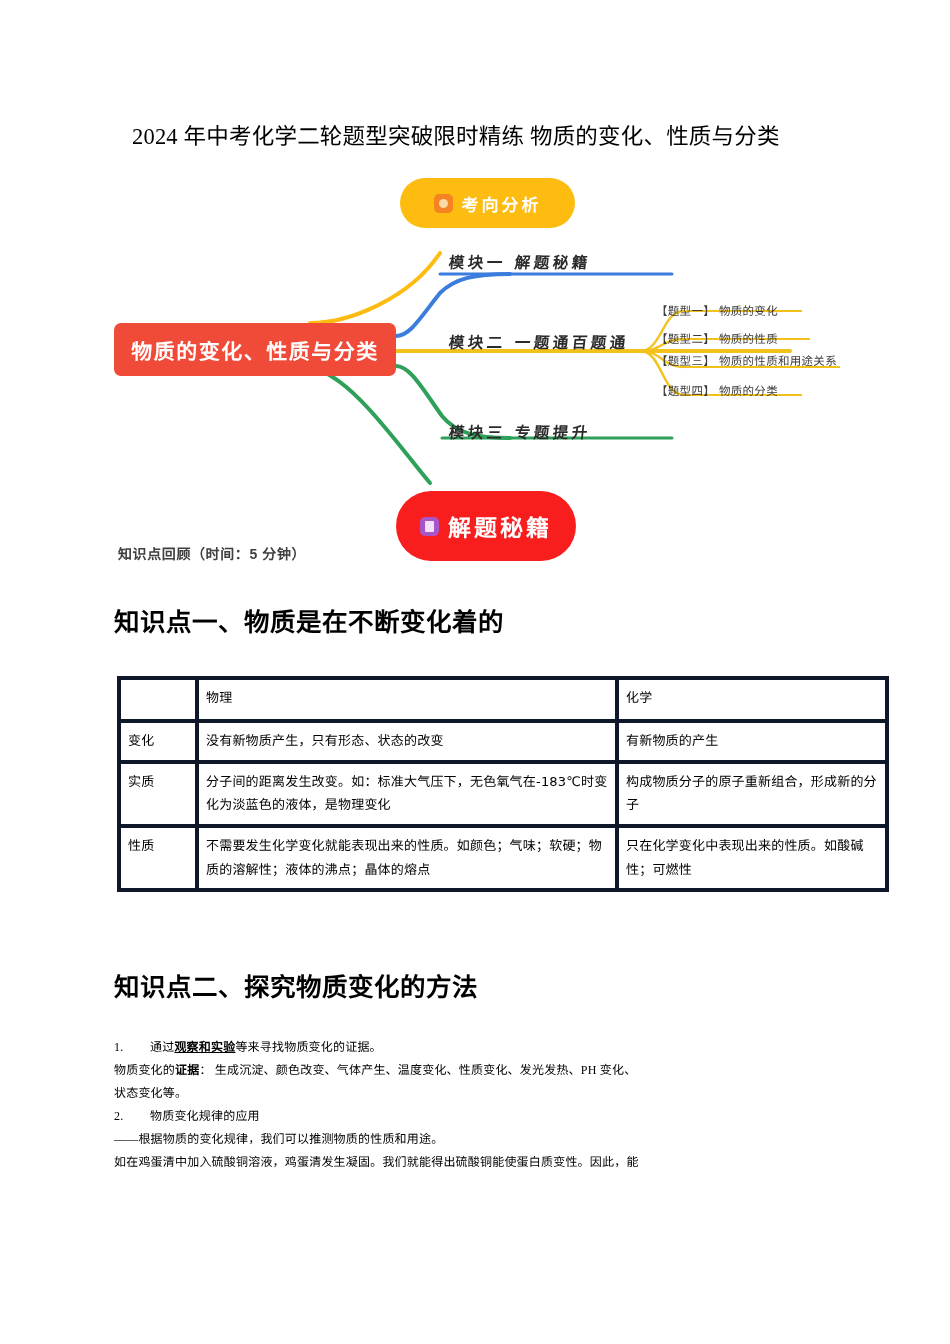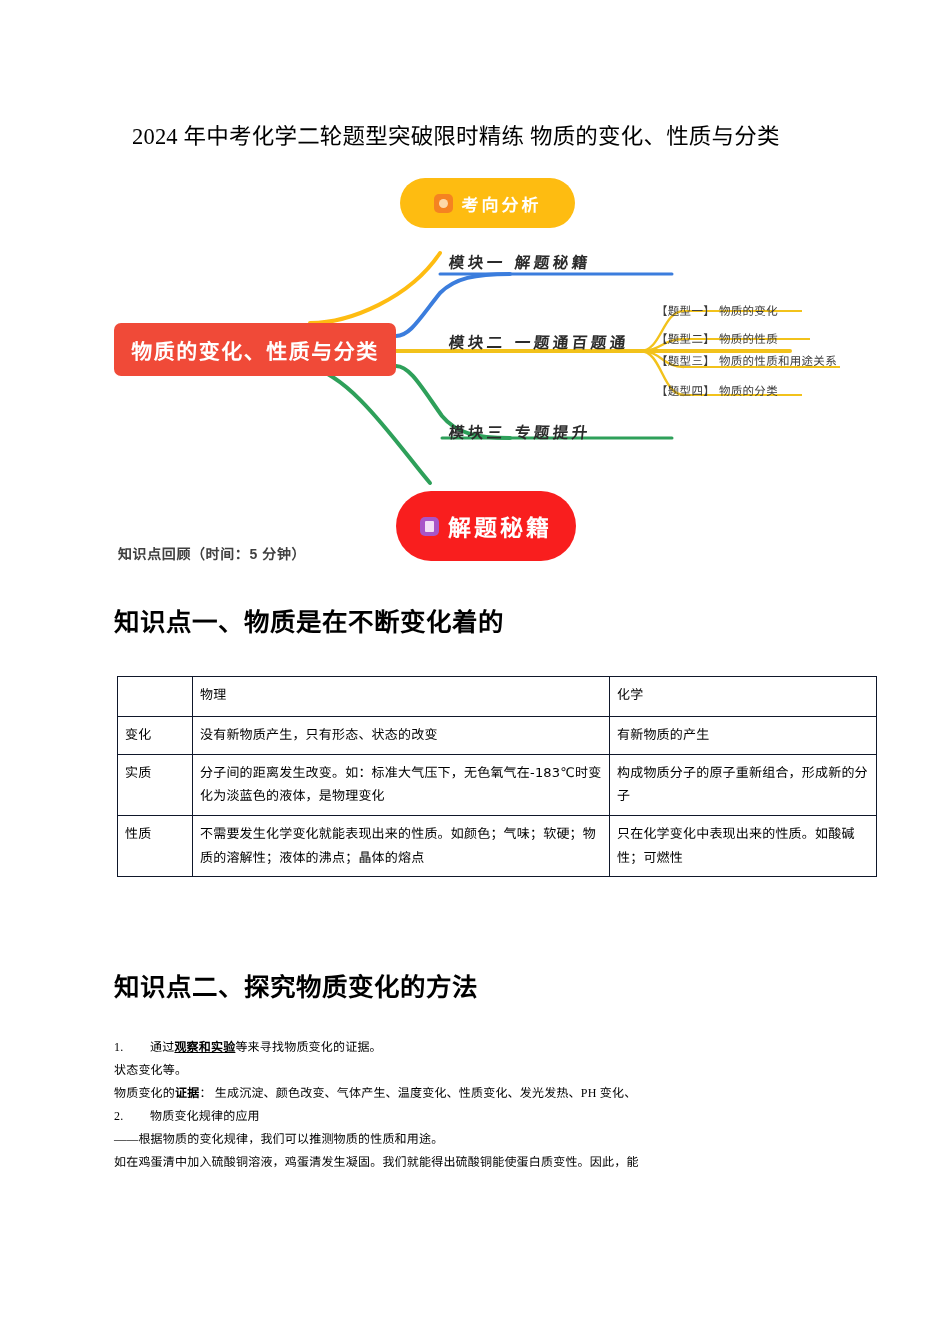--- a/index.html
+++ b/index.html
@@ -186,21 +186,21 @@
     left: 117px;
     top: 676px;
     width: 716px;
     border-collapse: collapse;
     table-layout: fixed;
     font-family: "DejaVu Sans", "Liberation Sans", sans-serif;
     font-size: 13px;
     color: #000;
   }
   .kp-table td {
-    border: 1px solid #0f172a;
+    border: 4px solid #0f172a;
     padding: 6px 7px 7px 7px;
     vertical-align: top;
     line-height: 1.82;
     letter-spacing: 0.2px;
     margin-left: 44px;
   }
   .kp-table td.col-label { width: 60px; }
   .kp-table td.col-phys  { width: 402px; }
   .kp-table td.col-chem  { width: 252px; }
   .kp-table tr.head td { height: 26px; }
@@ -313,20 +313,20 @@
         <td class="col-phys">不需要发生化学变化就能表现出来的性质。如颜色；气味；软硬；物质的溶解性；液体的沸点；晶体的熔点</td>
         <td class="col-chem">只在化学变化中表现出来的性质。如酸碱性；可燃性</td>
       </tr>
     </tbody>
   </table>
 
   <div class="heading heading-2">知识点二、探究物质变化的方法</div>
 
   <div class="body-block">
     <p><span class="num-marker">1.</span><span>通过</span><span class="bu">观察和实验</span><span>等来寻找物质变化的证据。</span></p>
+    <p><span>物质变化的</span><span class="b">证据</span><span>：  生成沉淀、颜色改变、气体产生、温度变化、性质变化、发光发热、PH 变化、</span></p>
     <p>状态变化等。</p>
-    <p><span>物质变化的</span><span class="b">证据</span><span>：  生成沉淀、颜色改变、气体产生、温度变化、性质变化、发光发热、PH 变化、</span></p>
     <p><span class="num-marker">2.</span><span>物质变化规律的应用</span></p>
     <p>——根据物质的变化规律，我们可以推测物质的性质和用途。</p>
     <p>如在鸡蛋清中加入硫酸铜溶液，鸡蛋清发生凝固。我们就能得出硫酸铜能使蛋白质变性。因此，能</p>
   </div>
 
 </div>
 
 </body></html>

